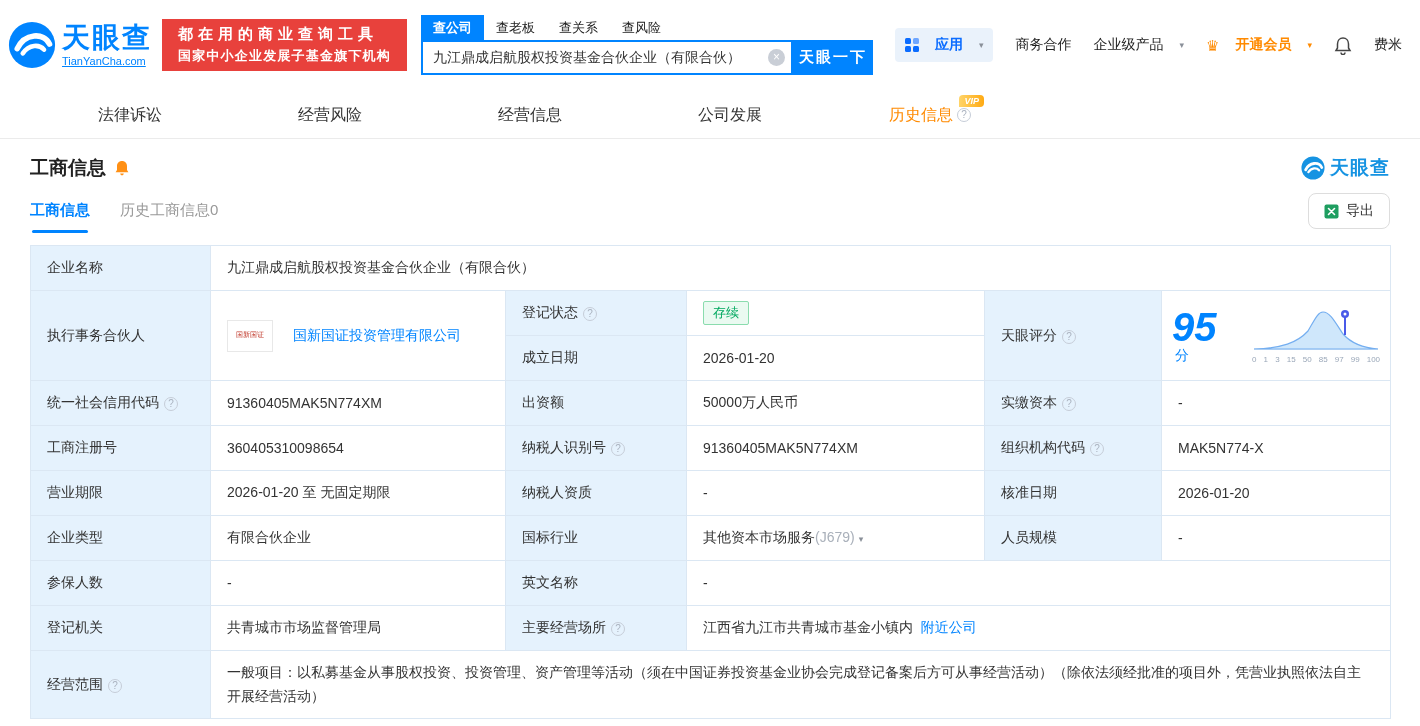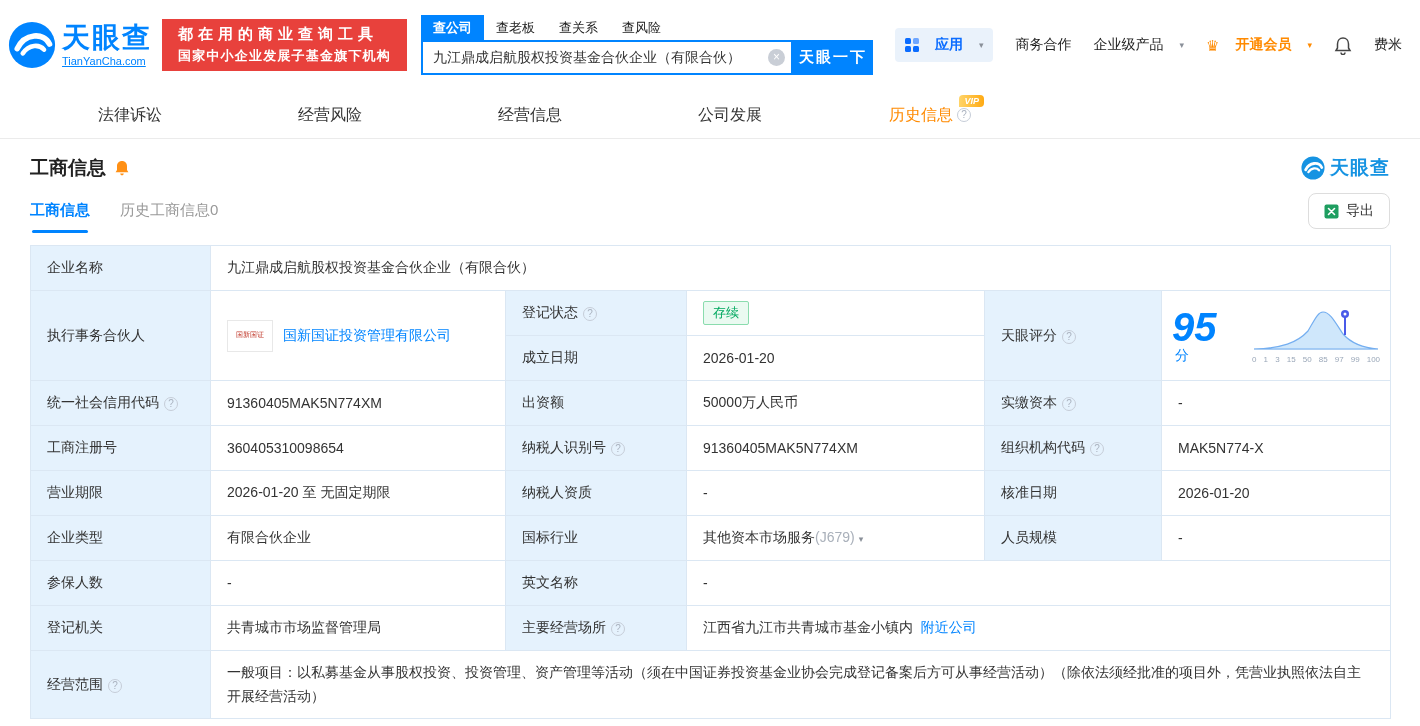--- a/index.html
+++ b/index.html
@@ -53,21 +53,21 @@
   .subtab{font-size:15px;color:#999;margin-right:30px;padding-bottom:13px;position:relative;cursor:pointer;}
   .subtab.active{color:#0084ff;font-weight:bold;}
   .subtab.active::after{content:"";position:absolute;left:2px;right:2px;bottom:0;height:3px;background:#0084ff;border-radius:2px;}
   .export{margin-left:auto;display:flex;align-items:center;gap:7px;border:1px solid #ddd;border-radius:8px;padding:8px 15px;font-size:14px;color:#333;background:#fff;cursor:pointer;margin-bottom:4px;font-family:inherit;}
 
   
   .infotable{border-collapse:collapse;table-layout:fixed;margin:12px 30px 0;width:1360px;}
   .infotable td{border:1px solid #dbe7f3;padding:6px 16px;font-size:14px;color:#333;height:45px;vertical-align:middle;word-break:break-all;}
   td.lbl{background:#e5f2fd;}
   .status{display:inline-block;background:#eafaf1;border:1px solid #8adcae;color:#00a85f;font-size:13px;padding:2px 9px;border-radius:2px;}
-  .partner{display:flex;align-items:center;gap:10px;}
+  .partner{display:flex;align-items:center;gap:20px;}
   .plogo{width:46px;height:32px;border:1px solid #e8e8e8;display:flex;align-items:center;justify-content:center;font-size:7px;color:#c0392b;text-align:center;line-height:1.25;padding:2px;flex:none;overflow:hidden;background:#fff;cursor:pointer;}
   a.link{color:#0084ff;}
   .graytxt{color:#a9b0ba;}
   .ind-caret{font-size:9px;color:#8a9099;margin-left:4px;cursor:pointer;}
   .scorewrap{display:flex;align-items:center;gap:24px;cursor:pointer;}
   .scorenum{font-size:40px;font-weight:bold;font-style:italic;color:#0084ff;line-height:1;}
   .scoreunit{font-size:14px;color:#0084ff;margin-left:3px;}
   .ticks{display:flex;justify-content:space-between;width:128px;font-size:8px;color:#9aa7b8;margin-top:1px;}
   .scope-val{line-height:1.7;padding-top:10px;padding-bottom:10px;}
 </style>

